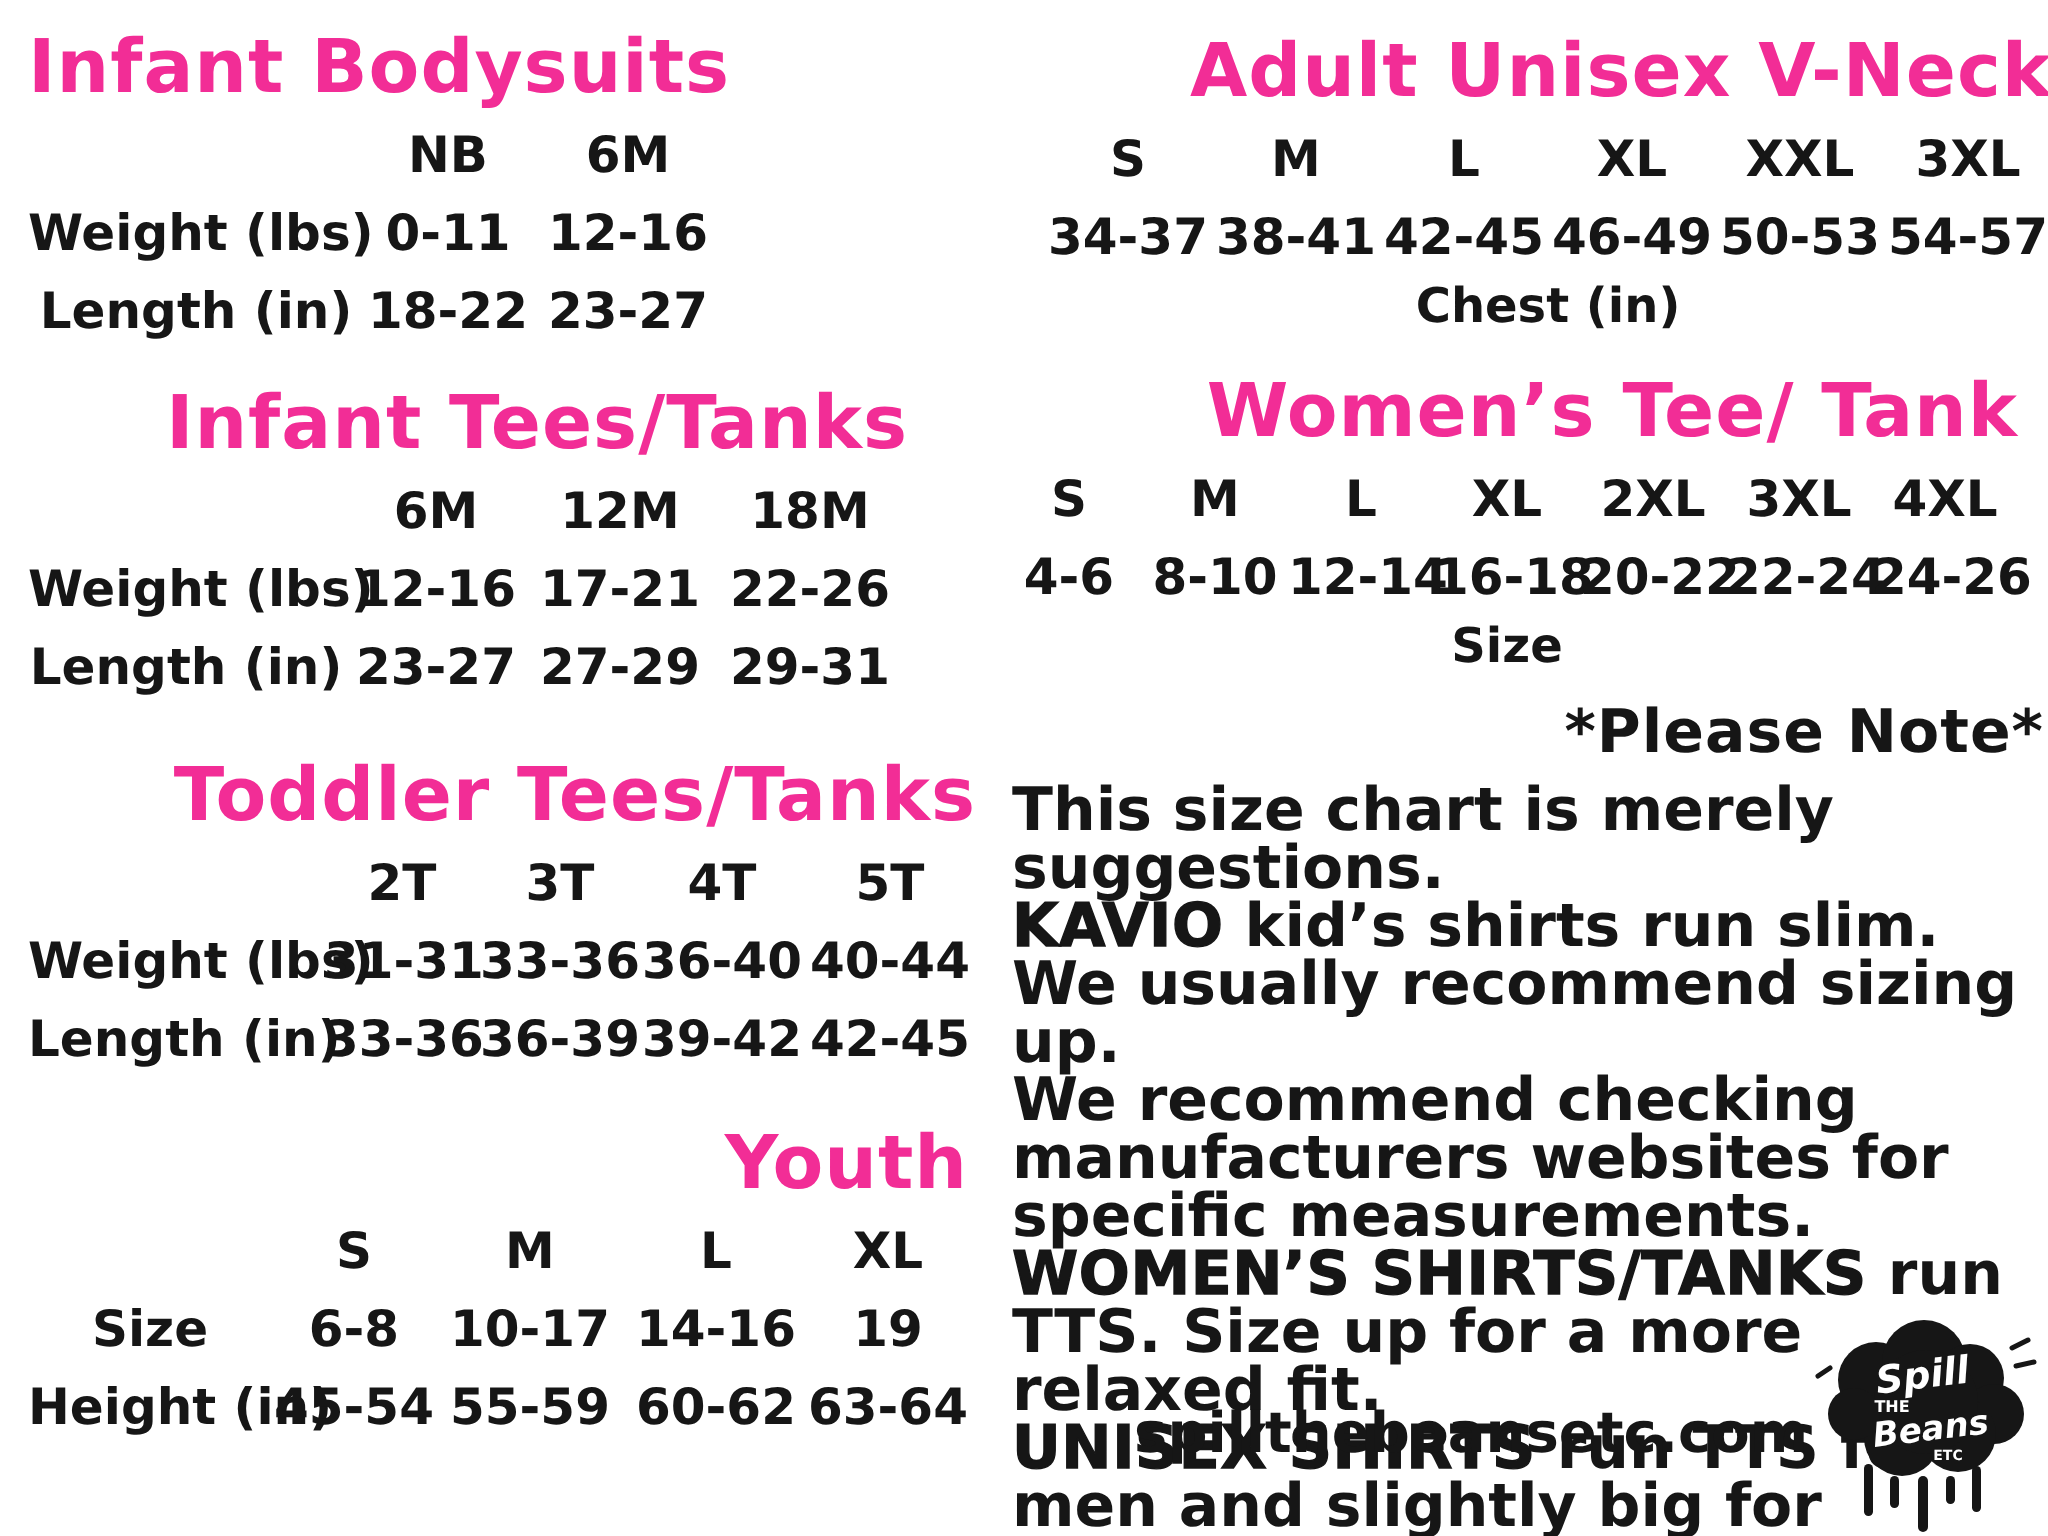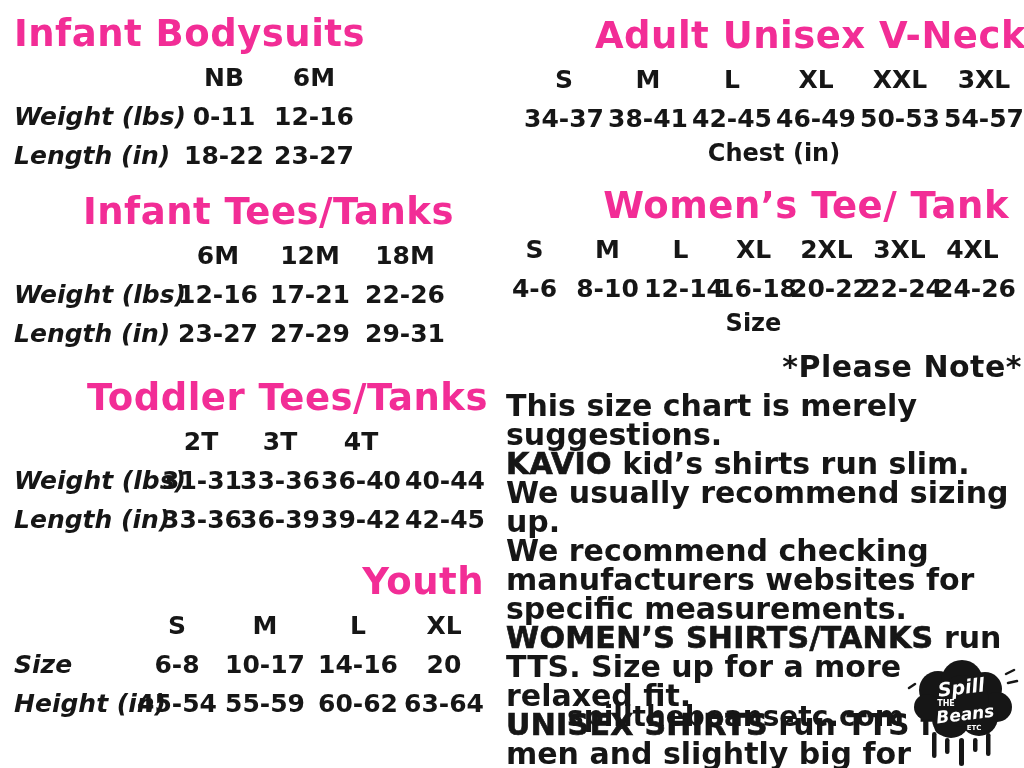--- a/index.html
+++ b/index.html
@@ -11,21 +11,21 @@
   }
   .section { position:absolute; }
   .heading {
     margin:0; font-size:37px; line-height:1.1; color:var(--pink,#f22d96);
     letter-spacing:0.5px; white-space:nowrap;text-align:right;
   }
   .heading.black { color:#161616; font-size:30px; }
   .sizetable { margin-top:2px; }
   .sizetable .trow { display:grid; grid-template-columns:var(--cols); align-items:center; }
   .sizetable .tcell { text-align:center; font-size:25px; line-height:1.0; padding:8px 0 6px 0; white-space:nowrap; }
-  .sizetable .rowlabel { text-align:left;font-style:italic; }
+  .sizetable .rowlabel { text-align:center; }
   .axis-label { text-align:center; font-size:24px; margin-top:2px; }
   .note-body { margin-top:8px; width:516px; }
   .note-body p { margin:0; font-size:30px; line-height:29px; }
   .note-body strong { -webkit-text-stroke:0.7px currentColor; letter-spacing:0.3px; }
   .website {
     position:absolute; left:500px; top:700px; width:404px;
     text-align:right; font-size:28px; white-space:nowrap;
   }
   .logo { position:absolute; left:902px; top:654px; }
 </style>
@@ -78,20 +78,21 @@
 </div>
 
 <div class="section" style="left:14px; top:378px;">
   <h1 class="heading">Toddler Tees/Tanks</h1>
   <div class="sizetable" style="--cols:148px 78px 80px 82px 86px;">
       <div class="trow">
         <div class="tcell rowlabel"></div>
         <div class="tcell colhead">2T</div>
         <div class="tcell colhead">3T</div>
         <div class="tcell colhead">4T</div>
+        <div class="tcell colhead">5T</div>
       </div>
       <div class="trow">
         <div class="tcell rowlabel">Weight (lbs)</div>
         <div class="tcell val">31-31</div>
         <div class="tcell val">33-36</div>
         <div class="tcell val">36-40</div>
         <div class="tcell val">40-44</div>
       </div>
       <div class="trow">
         <div class="tcell rowlabel">Length (in)</div>
@@ -111,21 +112,21 @@
         <div class="tcell colhead">S</div>
         <div class="tcell colhead">M</div>
         <div class="tcell colhead">L</div>
         <div class="tcell colhead">XL</div>
       </div>
       <div class="trow">
         <div class="tcell rowlabel">Size</div>
         <div class="tcell val">6-8</div>
         <div class="tcell val">10-17</div>
         <div class="tcell val">14-16</div>
-        <div class="tcell val">20</div>
+        <div class="tcell val">19</div>
       </div>
       <div class="trow">
         <div class="tcell rowlabel">Height (in)</div>
         <div class="tcell val">45-54</div>
         <div class="tcell val">55-59</div>
         <div class="tcell val">60-62</div>
         <div class="tcell val">63-64</div>
       </div>
     </div>
 </div>

